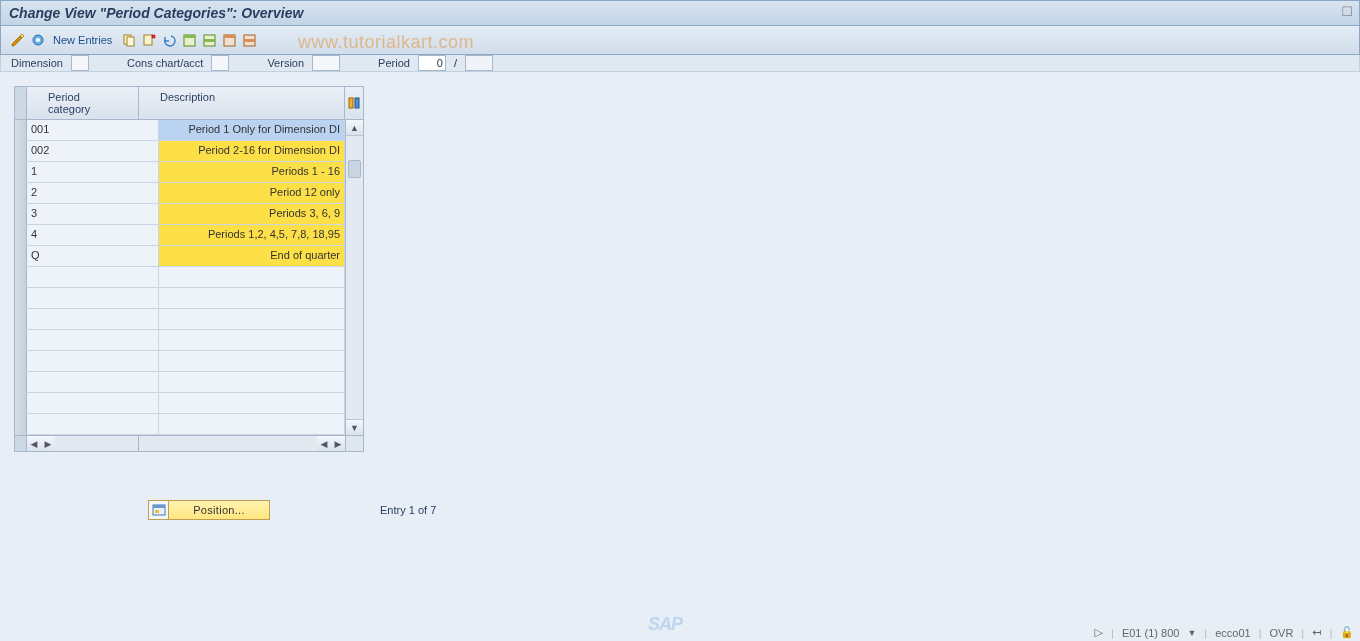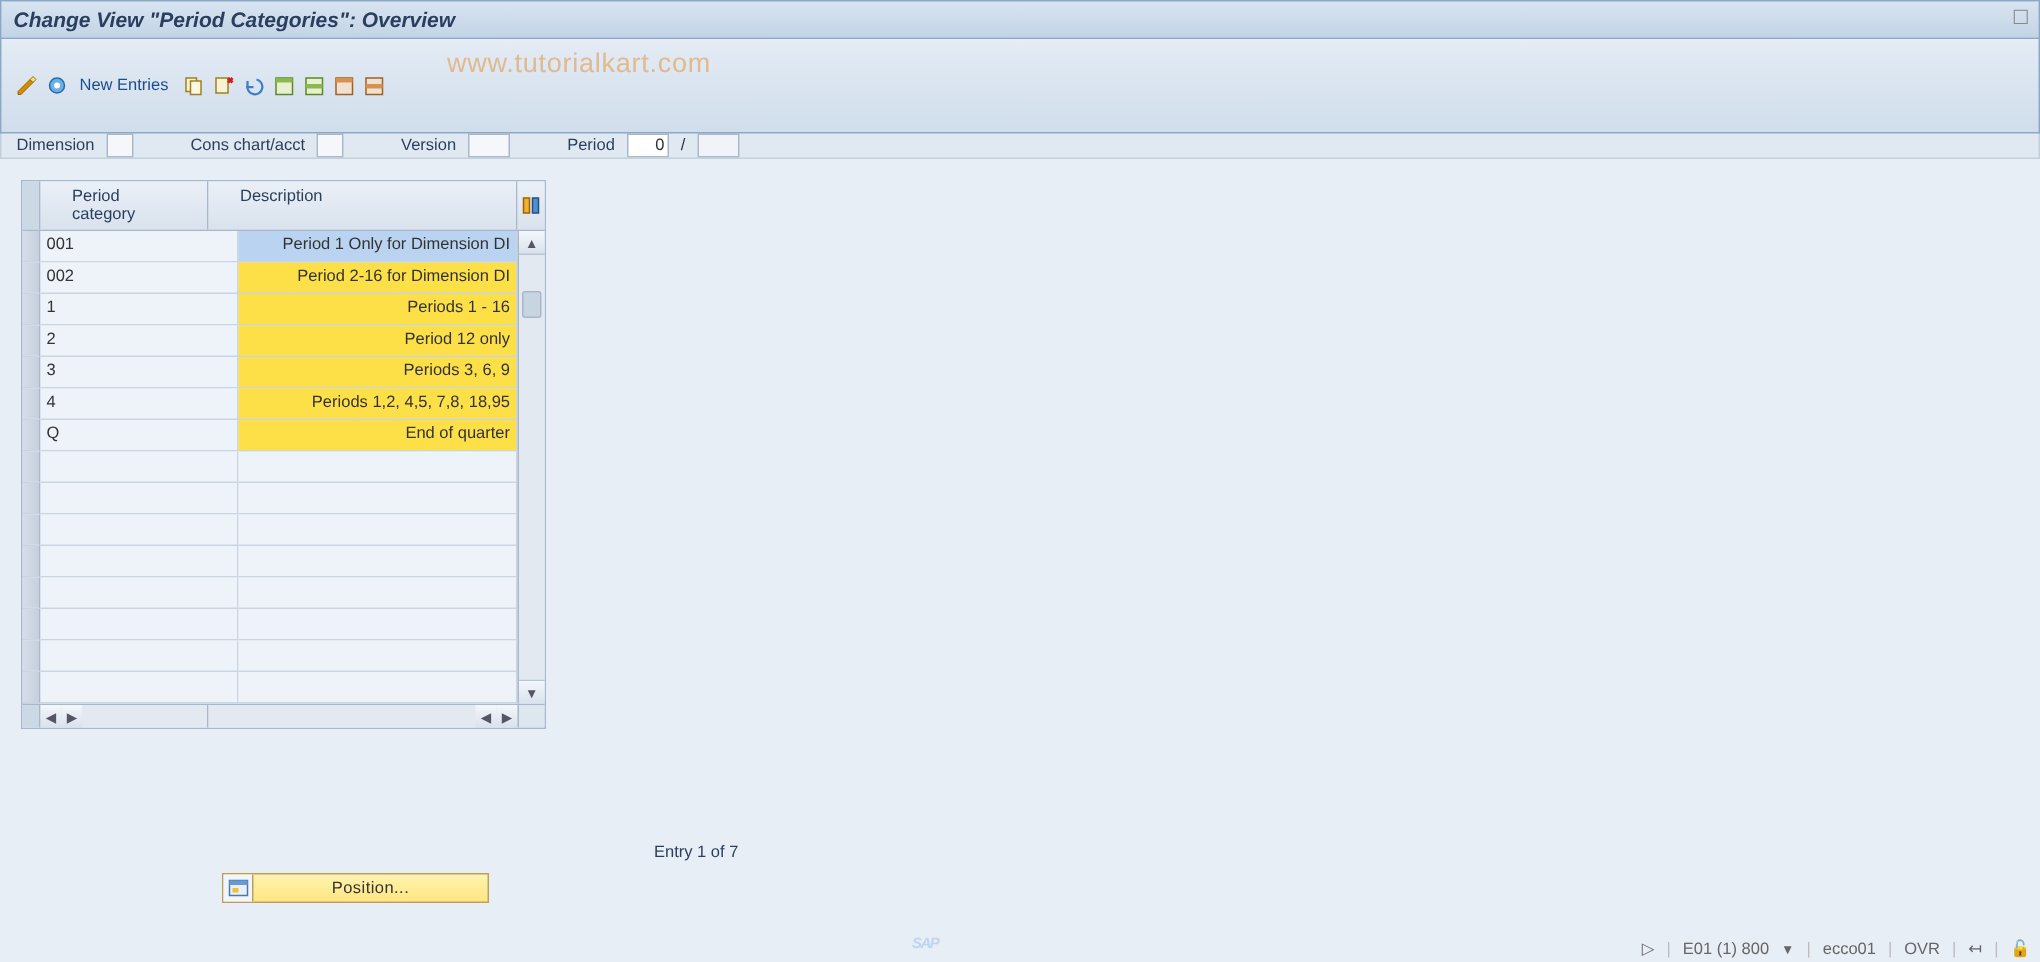--- a/index.html
+++ b/index.html
@@ -31,21 +31,21 @@
       font-weight: normal;
       color: #888;
       cursor: default;
       font-size: 13px;
     }
     .toolbar {
       background: linear-gradient(to bottom, #e4ecf5, #d0ddeb);
       border-left: 1px solid #8aa8c8;
       border-right: 1px solid #8aa8c8;
       border-bottom: 1px solid #8aa8c8;
-      padding: 22px 8px;
+      padding: 5px 8px;
       display: flex;
       align-items: center;
       gap: 2px;
       position: relative;
       text-align: center;
     }
     .toolbar .tb-btn {
       width: 18px;
       height: 18px;
       display: inline-flex;
@@ -193,42 +193,41 @@
     .footer-row {
       margin: 48px 0 0 14px;
       display: flex;
       align-items: center;
       gap: 110px;
     }
     .position-btn {
       display:flex;align-items:center;
       background: linear-gradient(to bottom, #fff3b0, #ffe680);
       border:1px solid #c0a050;
-      width: 178px;
+      width: 122px;
       margin-left: 134px;
-      margin-top: 48px;
     }
     .position-btn .picon {
       width: 20px; height:18px; display:flex;align-items:center;justify-content:center;
       background:#f2f5f9; border-right:1px solid #c0a050;
     }
     .position-btn .plabel {
       flex:1; text-align:center; font-size:11px; padding:2px 0; letter-spacing:0.3px;
     }
     .entry-label {
       color:#2a3f5f;
     }
     .sap-logo {
       position:absolute;
       bottom:6px;
-      left:608px;
+      left:648px;
       font-weight:bold;
       font-style:italic;
       color:#bcd6ef;
-      font-size:10px;
+      font-size:18px;
       letter-spacing:-1px;
     }
     .status-bar {
       position:absolute;
       bottom:2px;
       right:6px;
       font-size:11px;
       color:#666;
       display:flex;
       align-items:center;

